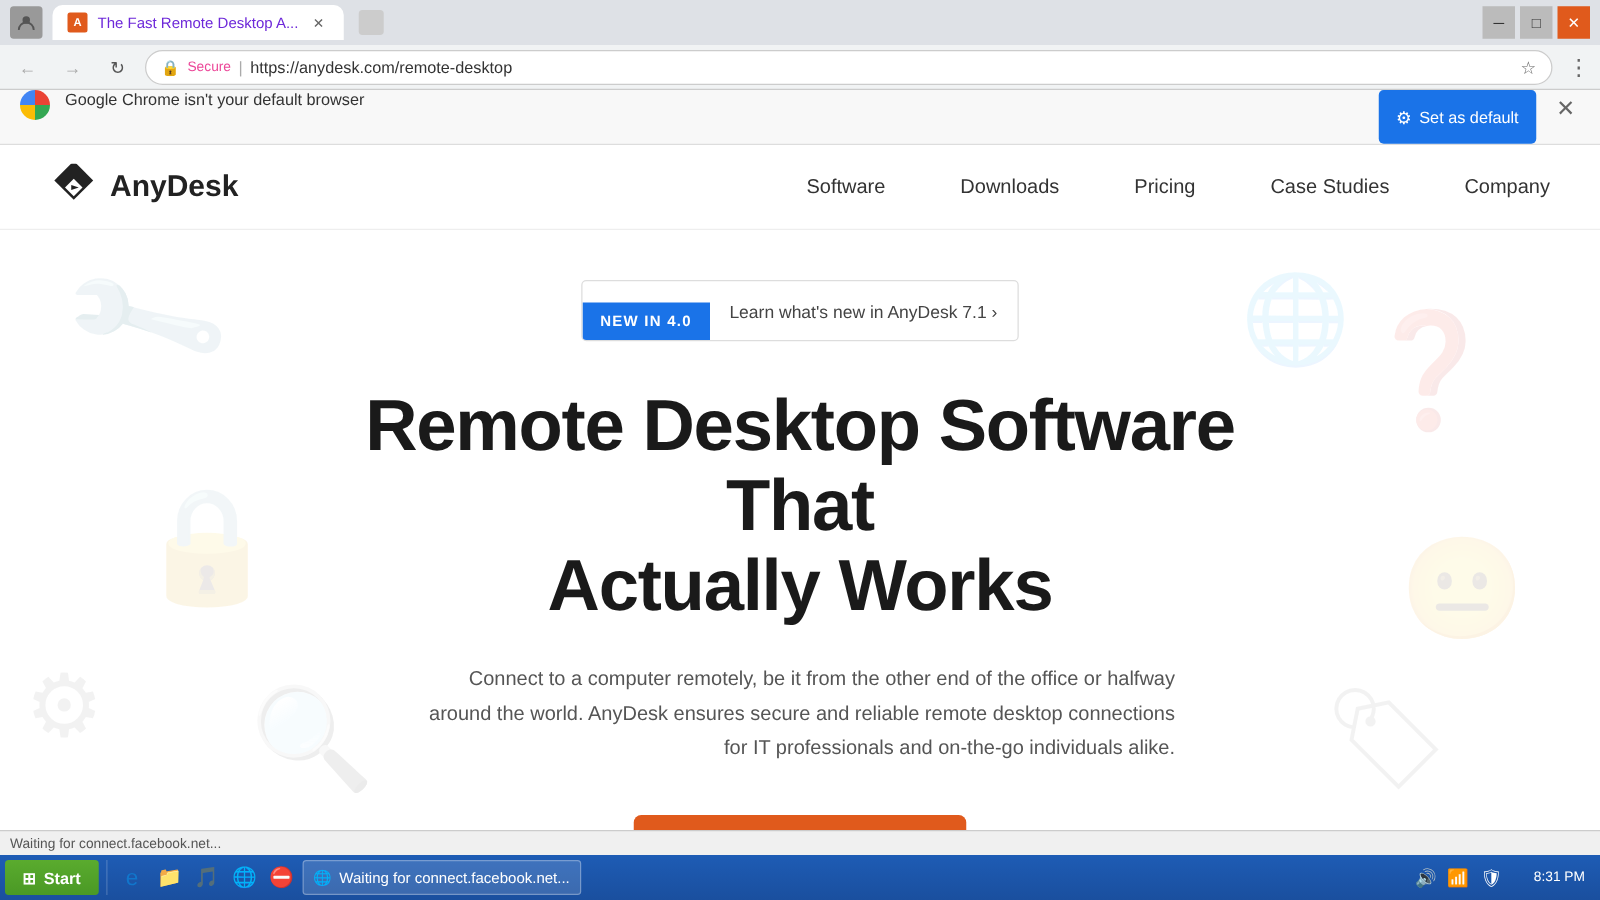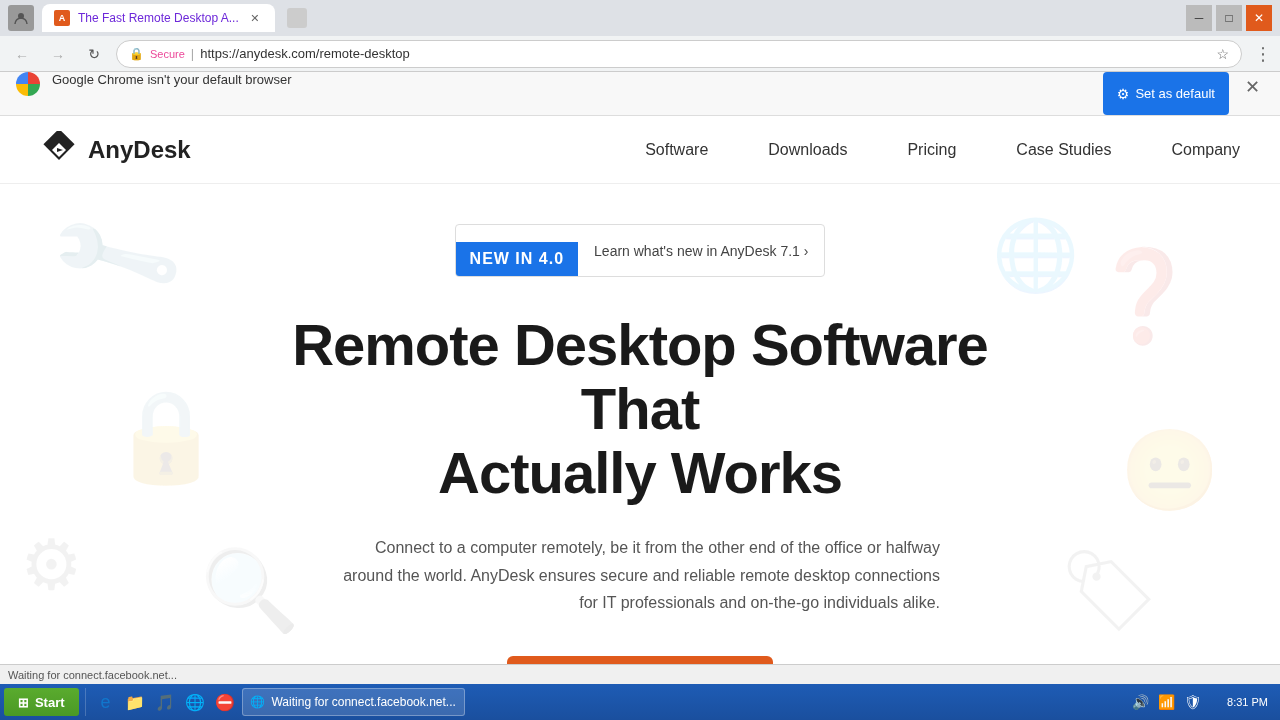--- a/index.html
+++ b/index.html
@@ -238,21 +238,21 @@
       gap: 12px;
       margin-bottom: 36px;
       border: 1px solid #ddd;
       border-radius: 4px;
       padding: 0;
       overflow: hidden;
     }
     .new-badge {
       background: #1a73e8;
       color: white;
-      font-size: 16px;
+      font-size: 12px;
       font-weight: bold;
       padding: 8px 14px;
       letter-spacing: 1px;
       margin-top: 17px;
     }
     .new-badge-text {
       font-size: 14px;
       color: #444;
       padding: 8px 16px 8px 4px;
     }

